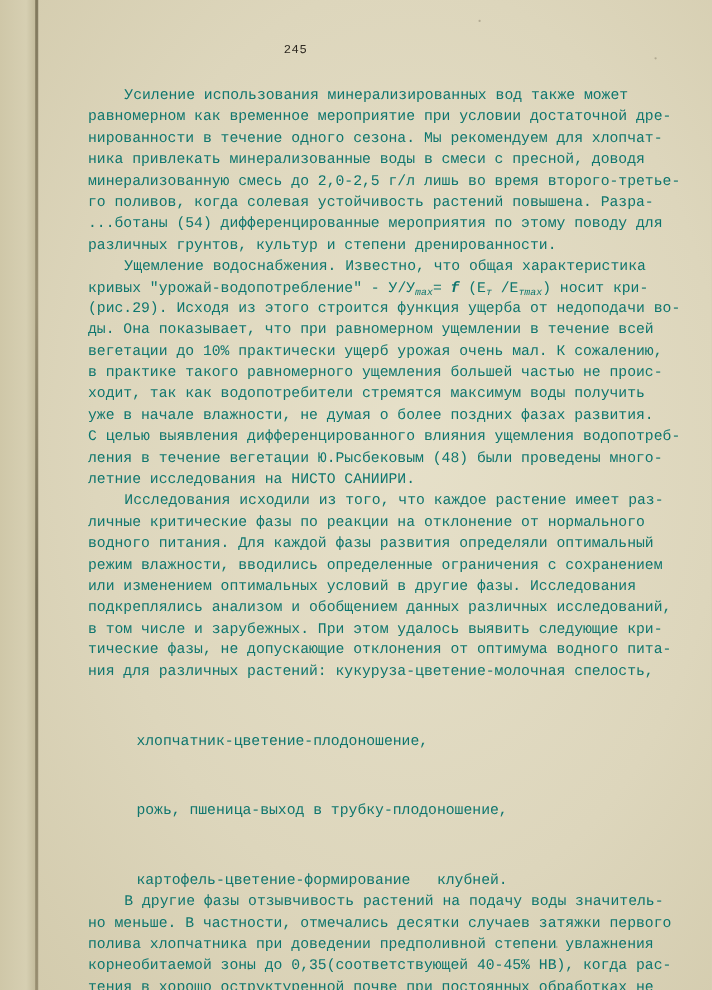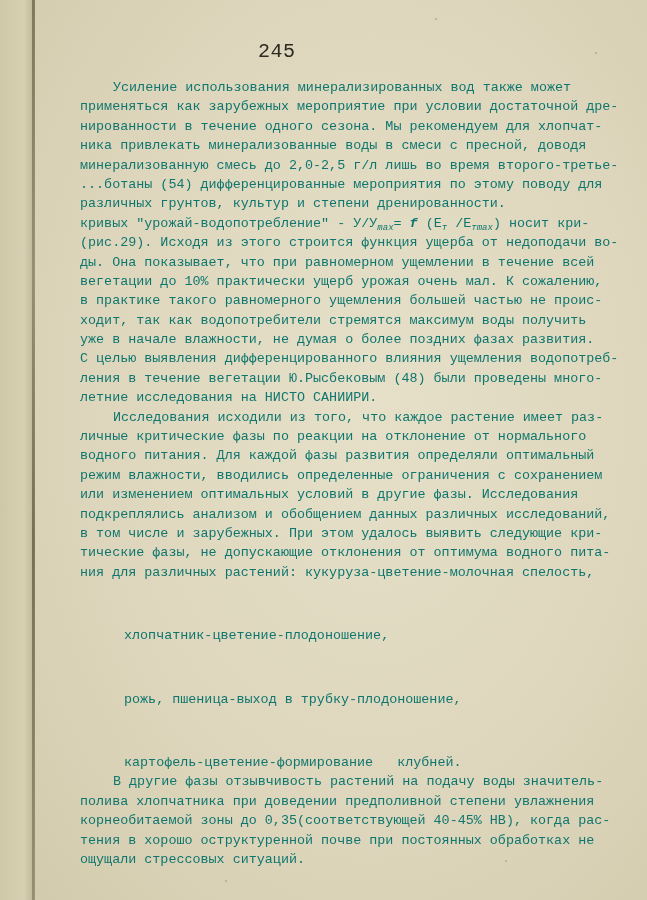--- a/index.html
+++ b/index.html
@@ -30,21 +30,21 @@
     .page {
       position: absolute;
       left: 35px; top: 0;
       width: 612px; height: 900px;
       background: radial-gradient(ellipse at 55% 45%, #e6e0c9 0%, #ddd6bc 60%, #d3cbad 100%);
     }
     .page-number {
       position: absolute;
       left: 258px;
       top: 40px;
-      font-size: 20px;
+      font-size: 11px;
       color: #2e2a22;
       letter-spacing: 0.5px;
     }
     .text-block {
       position: absolute;
       left: 80px;
       top: 78px;
       width: 540px;
       color: #0f766e;
       font-size: 13.4px;
@@ -84,29 +84,31 @@
   <span class="speck" style="left:190px;top:880px;"></span>
   <span class="speck" style="left:470px;top:860px;"></span>
 </div>
 
 <div class="page-number">245</div>
 
 <div class="text-block">
 
   <div>
     <div class="line indent">Усиление использования минерализированных вод также может</div>
-    <div class="line">применяться как зарубежных мероприятие при условии достаточной дре-</div>
+    <div class="line">равномерном как временное мероприятие при условии достаточной дре-</div>
     <div class="line">нированности в течение одного сезона. Мы рекомендуем для хлопчат-</div>
     <div class="line">ника привлекать минерализованные воды в смеси с пресной, доводя</div>
     <div class="line">минерализованную смесь до 2,0-2,5 г/л лишь во время второго-третье-</div>
+    <div class="line">го поливов, когда солевая устойчивость растений повышена. Разра-</div>
     <div class="line bold">...ботаны (54) дифференцированные мероприятия по этому поводу для</div>
     <div class="line bold">различных грунтов, культур и степени дренированности.</div>
   </div>
 
   <div>
+    <div class="line indent">Ущемление водоснабжения. Известно, что общая характеристика</div>
     <div class="line"><span>кривых "урожай-водопотребление" - </span><span><span>У/У</span><span class="formula-sub">max</span><span>= </span><span class="fn">f</span><span> (Е</span><span class="formula-sub">т</span><span> /Е</span><span class="formula-sub">тmax</span><span>)</span></span><span> носит кри-</span></div>
     <div class="line">(рис.29). Исходя из этого строится функция ущерба от недоподачи во-</div>
     <div class="line">ды. Она показывает, что при равномерном ущемлении в течение всей</div>
     <div class="line">вегетации до 10% практически ущерб урожая очень мал. К сожалению,</div>
     <div class="line">в практике такого равномерного ущемления большей частью не проис-</div>
     <div class="line">ходит, так как водопотребители стремятся максимум воды получить</div>
     <div class="line">уже в начале влажности, не думая о более поздних фазах развития.</div>
     <div class="line">С целью выявления дифференцированного влияния ущемления водопотреб-</div>
     <div class="line">ления в течение вегетации Ю.Рысбековым (48) были проведены много-</div>
     <div class="line">летние исследования на НИСТО САНИИРИ.</div>
@@ -122,19 +124,20 @@
     <div class="line">в том числе и зарубежных. При этом удалось выявить следующие кри-</div>
     <div class="line">тические фазы, не допускающие отклонения от оптимума водного пита-</div>
     <div class="line">ния для различных растений: кукуруза-цветение-молочная спелость,</div>
     <div class="line list-indent">хлопчатник-цветение-плодоношение,</div>
     <div class="line list-indent">рожь, пшеница-выход в трубку-плодоношение,</div>
     <div class="line list-indent">картофель-цветение-формирование   клубней.</div>
   </div>
 
   <div>
     <div class="line indent">В другие фазы отзывчивость растений на подачу воды значитель-</div>
+    <div class="line">но меньше. В частности, отмечались десятки случаев затяжки первого</div>
     <div class="line">полива хлопчатника при доведении предполивной степени увлажнения</div>
     <div class="line">корнеобитаемой зоны до 0,35(соответствующей 40-45% НВ), когда рас-</div>
     <div class="line">тения в хорошо оструктуренной почве при постоянных обработках не</div>
     <div class="line">ощущали стрессовых ситуаций.</div>
   </div>
 
 </div>
 
 </body></html>

